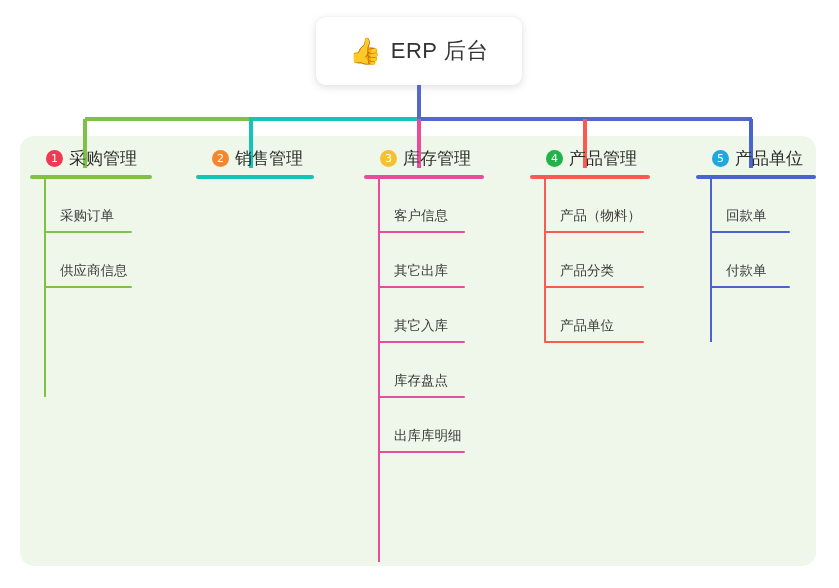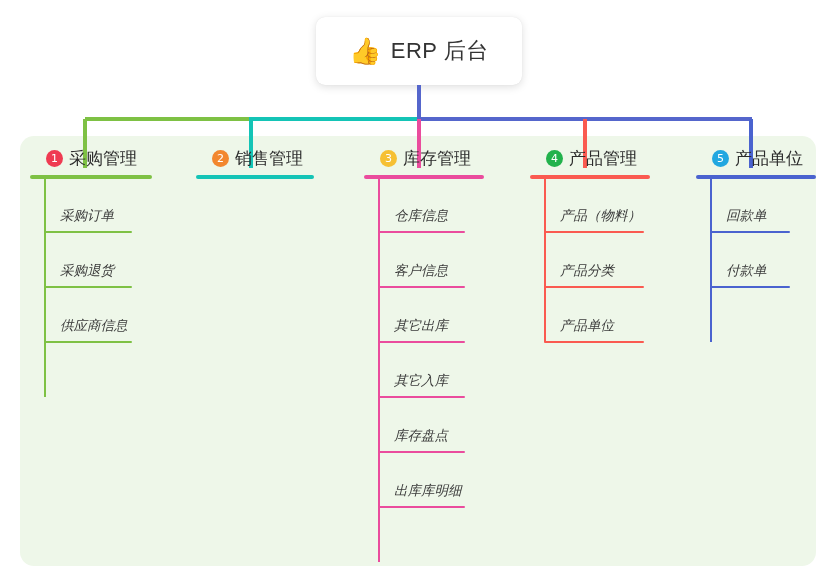--- a/index.html
+++ b/index.html
@@ -105,21 +105,20 @@
     margin-top: 5px;
   }
 
   .leaf-area {
     position: relative;
     margin-top: 0px;
   }
   .leaf {
     position: relative;
     height: 55px;
-    font-style: italic;
   }
   .leaf-label {
     position: absolute;
     left: 30px;
     top: 28px;
     font-size: 13.5px;
     color: #3a3a3a;
     white-space: nowrap;
   }
   .leaf-rule {
@@ -167,24 +166,20 @@
           <span class="col-title">采购管理</span>
         </div>
         <div class="head-rule" style="width: 122px; background: rgb(126, 193, 68);"></div>
         <div class="leaf-area">
           <div class="stem" style="background: rgb(126, 193, 68); height: 218px;"></div>
           <div class="leaf">
             <span class="leaf-label">采购订单</span>
             <div class="leaf-rule" style="width: 88px; background: rgb(126, 193, 68);"></div>
           </div>
           <div class="leaf">
-            <span class="leaf-label">采购退货</span>
-            <div class="leaf-rule" style="width: 88px; background: rgb(126, 193, 68);"></div>
-          </div>
-          <div class="leaf">
             <span class="leaf-label">供应商信息</span>
             <div class="leaf-rule" style="width: 88px; background: rgb(126, 193, 68);"></div>
           </div>
         </div>
       </div>
       <div class="column" style="left: 196px;">
         <div class="col-head">
           <span class="badge" style="background: rgb(242, 135, 46);">2</span>
           <span class="col-title">销售管理</span>
         </div>
@@ -192,24 +187,20 @@
       </div>
       <div class="column" style="left: 364px;">
         <div class="col-head">
           <span class="badge" style="background: rgb(246, 192, 51);">3</span>
           <span class="col-title">库存管理</span>
         </div>
         <div class="head-rule" style="width: 120px; background: rgb(234, 76, 157);"></div>
         <div class="leaf-area">
           <div class="stem" style="background: rgb(234, 76, 157); height: 383px;"></div>
           <div class="leaf">
-            <span class="leaf-label">仓库信息</span>
-            <div class="leaf-rule" style="width: 87px; background: rgb(234, 76, 157);"></div>
-          </div>
-          <div class="leaf">
             <span class="leaf-label">客户信息</span>
             <div class="leaf-rule" style="width: 87px; background: rgb(234, 76, 157);"></div>
           </div>
           <div class="leaf">
             <span class="leaf-label">其它出库</span>
             <div class="leaf-rule" style="width: 87px; background: rgb(234, 76, 157);"></div>
           </div>
           <div class="leaf">
             <span class="leaf-label">其它入库</span>
             <div class="leaf-rule" style="width: 87px; background: rgb(234, 76, 157);"></div>

